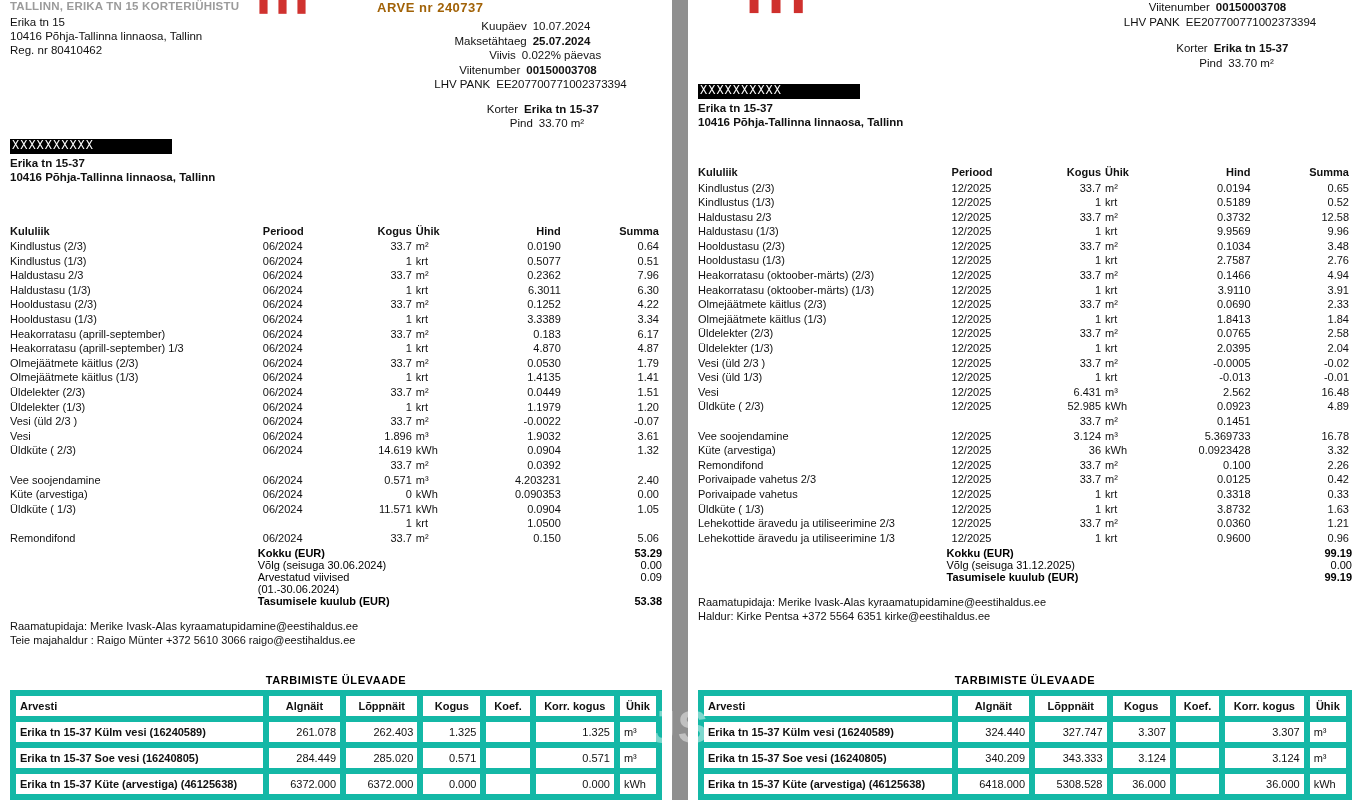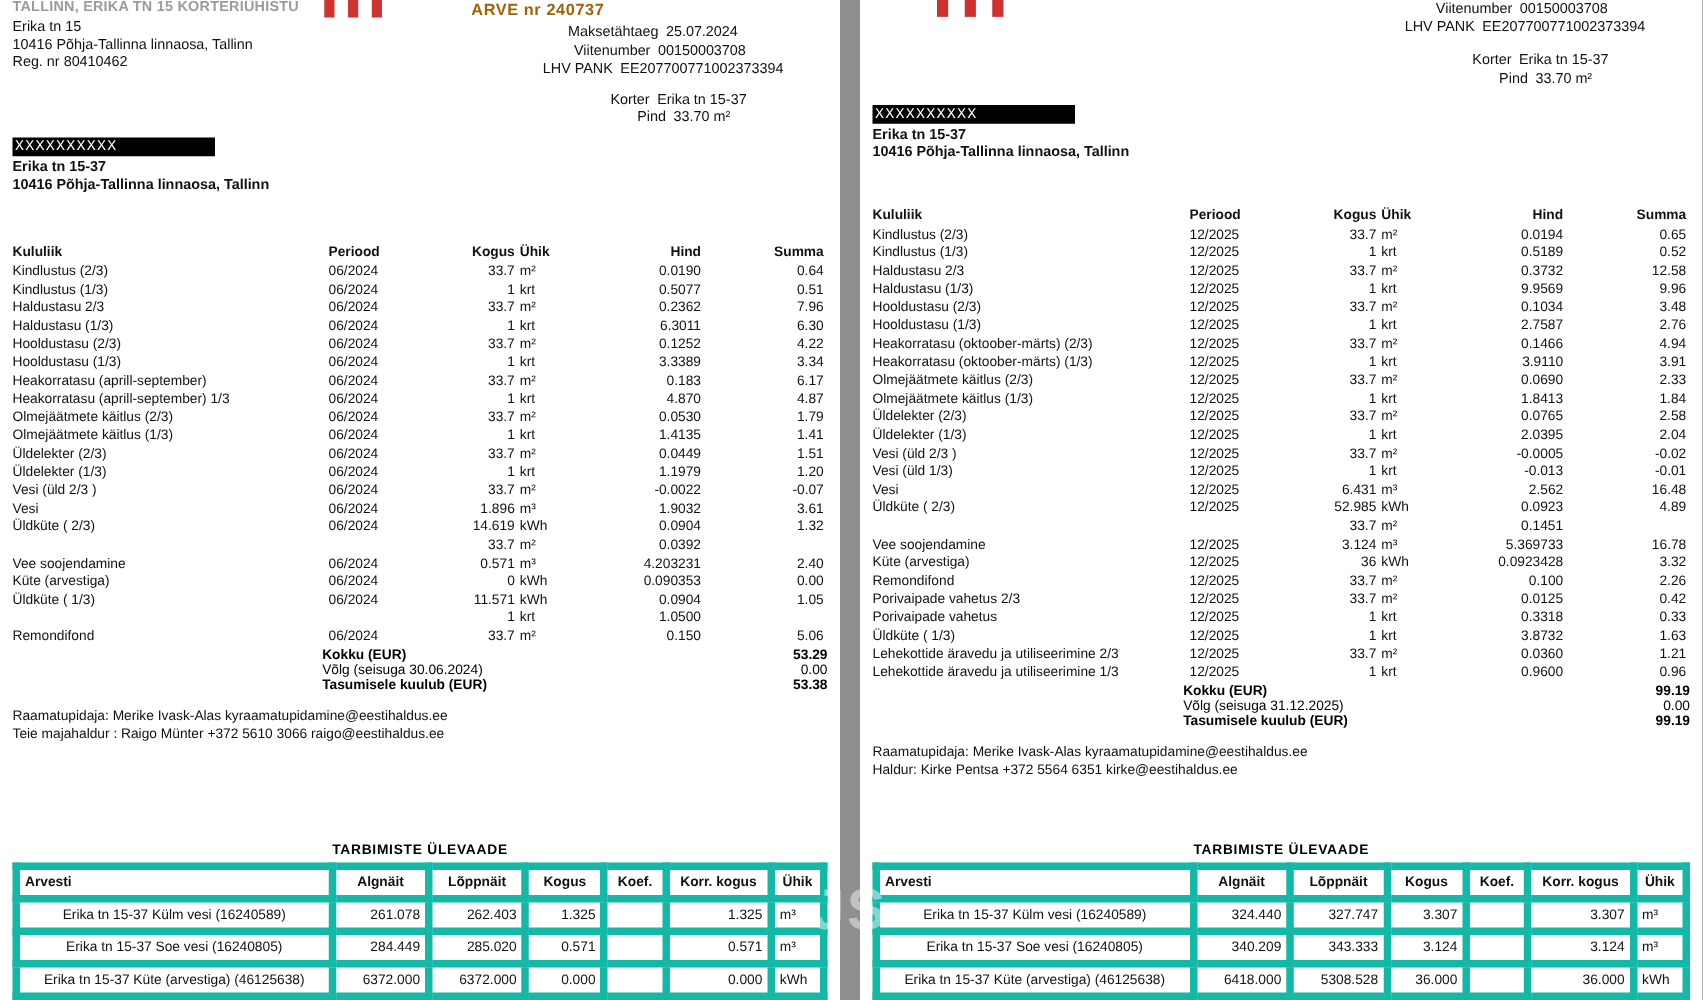--- a/index.html
+++ b/index.html
@@ -64,21 +64,21 @@
   }
   .redmark2 {
     position: absolute; top: -10px; left: 60px;
     color: #cf302d; font-size: 22px; letter-spacing: 10px; font-weight: bold;
   }
 
   .kv { font-size: 11.5px; line-height: 14.5px; }
   .kv .r { display: flex; justify-content: center; }
   .kv .k { flex: 0 0 112px; text-align: right; padding-right: 6px; color: #111; }
   .kv .v { color: #111; }
-  .kv .v.b { font-weight: normal; }
+  .kv .v.b { font-weight: bold; }
 
   .blackbar {
     background: #000; color: #000; height: 15px; width: 162px;
     margin: 8px 0 2px 0; position: relative; overflow: hidden;
   }
   .blackbar .x {
     position: absolute; inset: 0; color: #fff; font-size: 12px;
     letter-spacing: 1px; line-height: 15px; padding-left: 2px;
     font-family: "Liberation Mono", monospace;
   }
@@ -111,21 +111,21 @@
     text-align: center; font-size: 11px; font-weight: bold;
     letter-spacing: .6px; margin-bottom: 4px;
   }
   table.tarb { width: 100%; border-collapse: collapse; font-size: 11px; color: #111; }
   table.tarb th, table.tarb td {
     border: 6px solid #14b8a6; padding: 3px 4px; line-height: 14px;
   }
   table.tarb th { font-weight: bold; text-align: center; }
   table.tarb td.num { text-align: right; }
   table.tarb td.unit { text-align: left; }
-  table.tarb td.name { text-align: center; }
+  table.tarb td.name { text-align: left; font-weight: bold; }
   .t-name { width: 36%; }
   .t-n    { width: 11%; }
   .t-k    { width: 9%; }
   .t-koef { width: 7%; }
   .t-kk   { width: 12%; }
   .t-u    { width: 6%; }
 </style>
 </head>
 <body>
 
@@ -143,22 +143,30 @@
             <div>Reg. nr 80410462</div>
           </div>
         </div>
         <div class="hdr-right">
           <div class="invoice-no">
             <span>ARVE nr</span>
             <span>240737</span>
           </div>
           <div class="kv" style="margin-top:4px;">
             <div class="r">
+                <div class="k">Kuupäev</div>
+                <div class="v">10.07.2024</div>
+              </div>
+            <div class="r">
                 <div class="k">Maksetähtaeg</div>
                 <div class="v b">25.07.2024</div>
+              </div>
+            <div class="r">
+                <div class="k">Viivis</div>
+                <div class="v">0.022% päevas</div>
               </div>
             <div class="r">
                 <div class="k">Viitenumber</div>
                 <div class="v b">00150003708</div>
               </div>
             <div class="r">
                 <div class="k">LHV PANK</div>
                 <div class="v">EE207700771002373394</div>
               </div>
           </div>
@@ -368,20 +376,24 @@
       </table>
 
       <div class="totals" id="left-totals">
           <div class="tr">
             <div class="tl b">Kokku (EUR)</div>
             <div class="tv b">53.29</div>
           </div>
           <div class="tr">
             <div class="tl">Võlg (seisuga 30.06.2024)</div>
             <div class="tv">0.00</div>
+          </div>
+          <div class="tr">
+            <div class="tl">Arvestatud viivised (01.-30.06.2024)</div>
+            <div class="tv">0.09</div>
           </div>
           <div class="tr">
             <div class="tl b">Tasumisele kuulub (EUR)</div>
             <div class="tv b">53.38</div>
           </div>
         </div>
 
       <div class="footer-note">
         <div>Raamatupidaja: Merike Ivask-Alas  kyraamatupidamine@eestihaldus.ee</div>
         <div>Teie majahaldur : Raigo Münter  +372 5610 3066  raigo@eestihaldus.ee</div>

